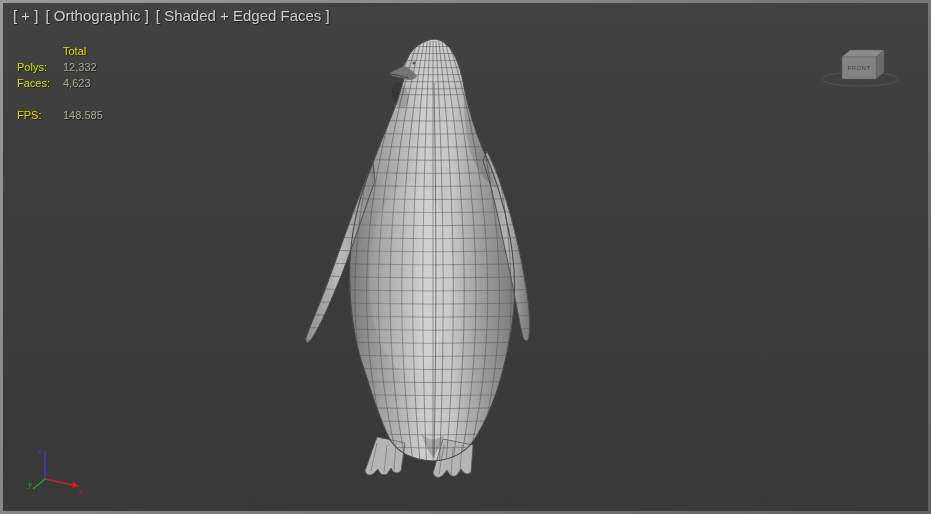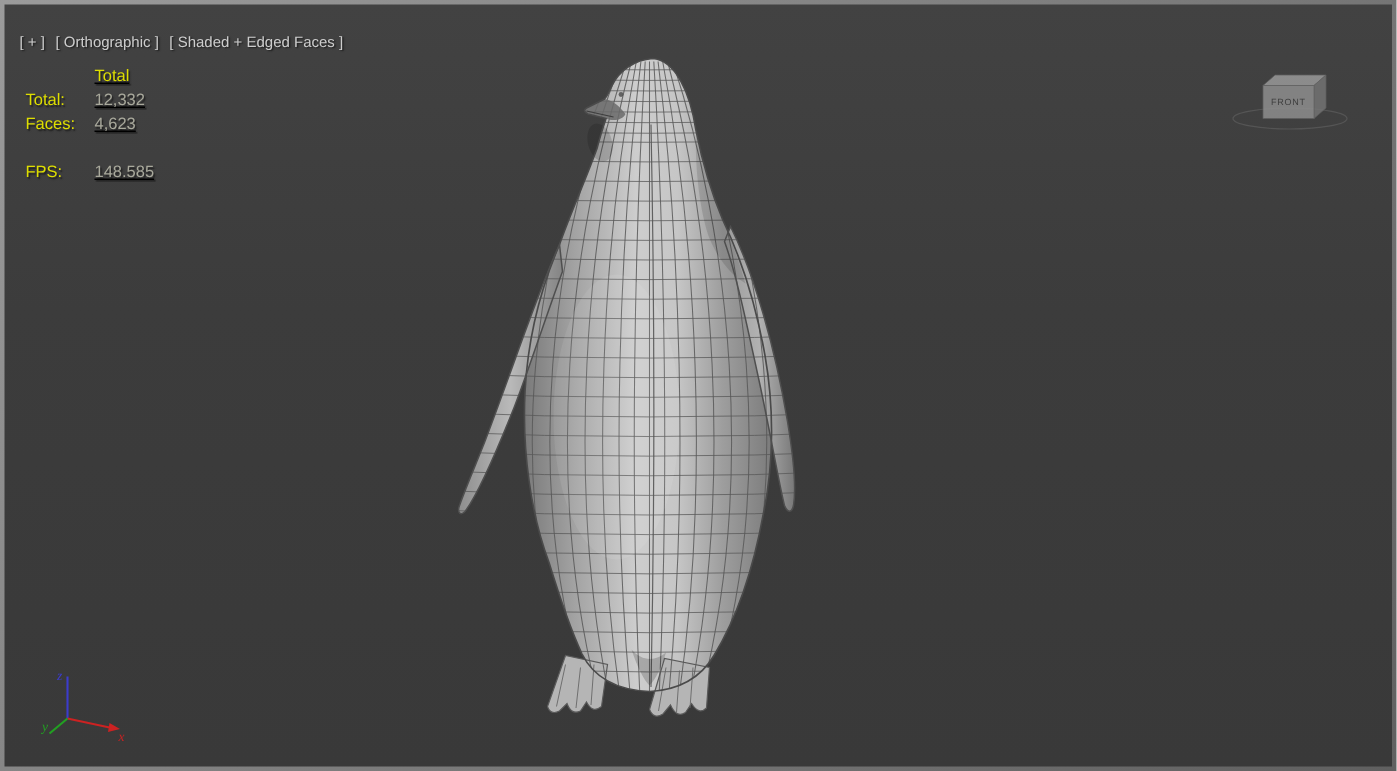--- a/index.html
+++ b/index.html
@@ -17,28 +17,28 @@
     width:931px;height:514px;position:relative;overflow:hidden;
     background:linear-gradient(135deg,#9b9b9b,#606060);
     font-family:"Liberation Sans",sans-serif;
   }
   .viewport{
     position:absolute;inset:3px;
     background:linear-gradient(#424242,var(--vp-bg) 40%,#393939);
     overflow:hidden;
   }
   .vp-label{
-    position:absolute;left:10px;top:20px;
-    font-size:10px;color:#cdcdcd;text-shadow:1px 1px 1px #1e1e1e;
+    position:absolute;left:10px;top:4px;
+    font-size:15px;color:#cdcdcd;text-shadow:1px 1px 1px #1e1e1e;
     white-space:nowrap;
   }
   .vp-label span{margin-right:7px;cursor:default;}
   .stats{
     position:absolute;left:14px;top:40px;
-    font-size:11px;text-shadow:1px 1px 1px #1e1e1e;text-decoration:underline;
+    font-size:11px;text-shadow:1px 1px 1px #1e1e1e;
   }
   .srow{height:16px;line-height:16px;}
   .slabel{display:inline-block;width:46px;color:var(--stat-label);}
   .svalue{color:var(--stat-value);}
   .svalue.total{color:var(--stat-label);}
   .srow.fps{margin-top:16px;}
   .model-svg{position:absolute;left:280px;top:30px;}
   .viewcube-svg{position:absolute;right:26px;top:40px;opacity:.85;}
   .axis-svg{position:absolute;left:24px;top:438px;}
   .axis-svg text{font-size:9px;font-style:italic;font-family:"Liberation Serif",serif;}
@@ -53,21 +53,21 @@
 
   <div class="vp-label">
     <span>[ + ]</span><span>[ Orthographic ]</span><span>[ Shaded + Edged Faces ]</span>
   </div>
 
   <div class="stats">
     <div class="srow">
       <span class="slabel"></span><span class="svalue total">Total</span>
     </div>
     <div class="srow">
-      <span class="slabel">Total:</span><span class="svalue">12,332</span>
+      <span class="slabel">Polys:</span><span class="svalue">12,332</span>
     </div>
     <div class="srow">
       <span class="slabel">Faces:</span><span class="svalue">4,623</span>
     </div>
     <div class="srow fps">
       <span class="slabel">FPS:</span><span class="svalue">148.585</span>
     </div>
   </div>
 
   <svg class="model-svg" width="280" height="455" viewBox="0 0 280 455">

